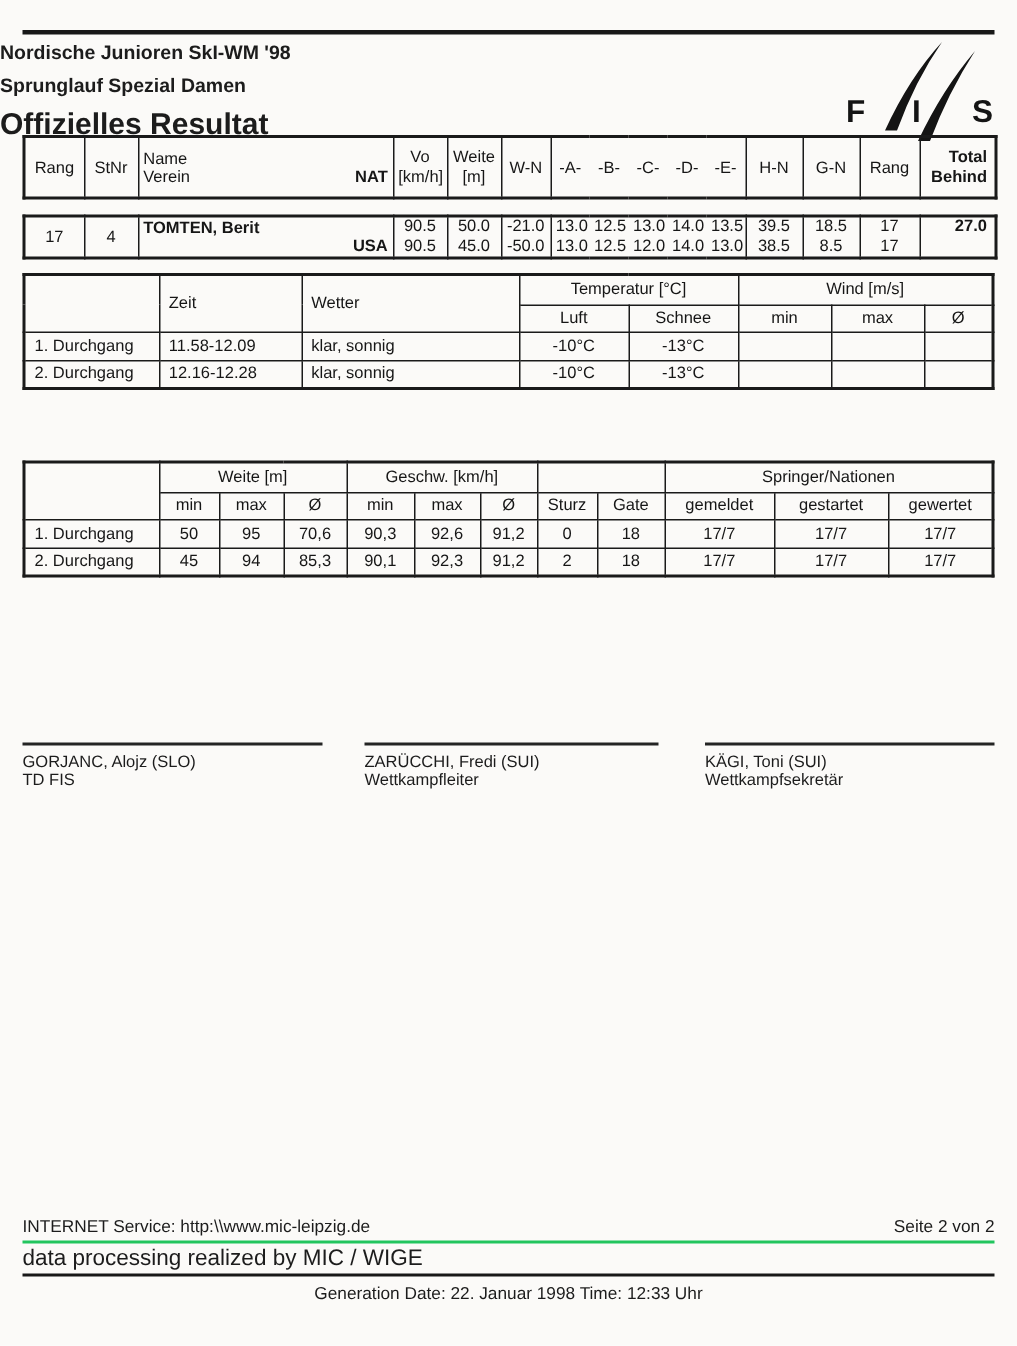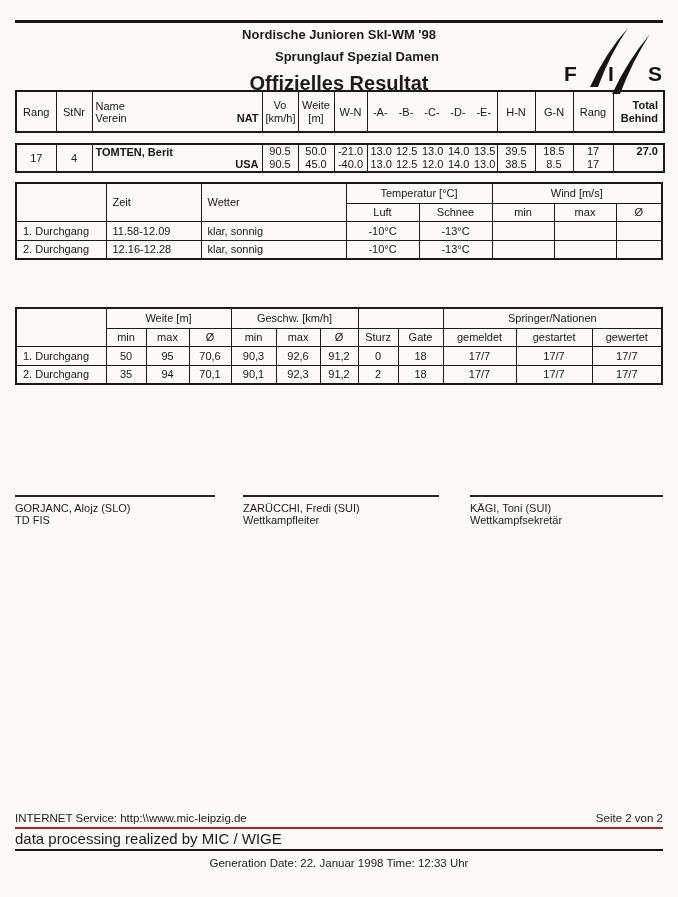--- a/index.html
+++ b/index.html
@@ -4,23 +4,23 @@
 <style>
   html,body{margin:0;padding:0;}
   .page{
     position:relative; width:678px; height:897px;
     background:#fbfaf8; color:#1c1c1c;
     font-family:"Liberation Sans", sans-serif;
     overflow:hidden;
   }
   
   .top-rule{position:absolute;left:15px;top:20px;width:648px;border-top:3px solid #181818;}
-  .titles{position:absolute;left:0;top:27px;width:678px;text-align:center;}
+  .titles{position:absolute;left:0;top:27px;width:678px;text-align:left;}
   .t1,.t2{font-size:13px;font-weight:bold;}
-  .t2{margin-top:7px;padding-left:36px;}
+  .t2{margin-top:7px;}
   .t3{font-size:20px;font-weight:bold;margin-top:8px;}
   .logo{position:absolute;top:24px;right:12px;width:106px;height:70px;}
   
   table.t{border-collapse:collapse;table-layout:fixed;font-size:11px;color:#161616;border:2px solid #1a1a1a;}
   table.t td{border:1px solid #1a1a1a;padding:0 3px;overflow:hidden;white-space:nowrap;}
   .c{text-align:center;vertical-align:middle;}
   .l{text-align:left;vertical-align:middle;padding-left:6px !important;}
   .b{font-weight:bold;}
   .nob{border-left:none !important;border-right:none !important;}
   .stack div{line-height:13px;height:13px;}
@@ -42,21 +42,21 @@
   .dtop td{border-top:2px solid #1a1a1a;}
   
   .sig{position:absolute;top:495px;border-top:2px solid #242424;font-size:11px;}
   .sig .nm{margin-top:5px;}
   .sig .rl{}
   .sig1{left:15px;width:200px;}
   .sig2{left:243px;width:196px;}
   .sig3{left:470px;width:193px;}
   
   .f1{position:absolute;left:15px;top:812px;width:648px;display:flex;justify-content:space-between;
-      font-size:11.5px;border-bottom:2px solid #b91c1c;padding-bottom:3px;}
+      font-size:11.5px;border-bottom:2px solid #22c55e;padding-bottom:3px;}
   .f2{position:absolute;left:15px;top:830px;width:648px;display:flex;justify-content:space-between;
       align-items:flex-end;border-bottom:2px solid #181818;padding-bottom:2px;}
   .f2 .svc{font-size:18px;}
   .f2 .proc{font-size:15px;}
   .f3{position:absolute;left:0;top:857px;width:678px;text-align:center;font-size:11.5px;}
 </style>
 </head>
 <body>
 
 <div class="page">
@@ -163,21 +163,21 @@
       <td class="c stack">
         <div>90.5</div>
         <div>90.5</div>
       </td>
       <td class="c stack">
         <div>50.0</div>
         <div>45.0</div>
       </td>
       <td class="c stack">
         <div>-21.0</div>
-        <div>-40.0</div>
+        <div>-50.0</div>
       </td>
       <td class="c stack nob">
         <div>13.0</div>
         <div>13.0</div>
       </td>
       <td class="c stack nob">
         <div>12.5</div>
         <div>12.5</div>
       </td>
       <td class="c stack nob">
@@ -306,23 +306,23 @@
       <td class="c">92,6</td>
       <td class="c">91,2</td>
       <td class="c">0</td>
       <td class="c">18</td>
       <td class="c">17/7</td>
       <td class="c">17/7</td>
       <td class="c">17/7</td>
     </tr>
     <tr class="dr">
       <td class="l">2. Durchgang</td>
-      <td class="c">35</td>
+      <td class="c">45</td>
       <td class="c">94</td>
-      <td class="c">70,1</td>
+      <td class="c">85,3</td>
       <td class="c">90,1</td>
       <td class="c">92,3</td>
       <td class="c">91,2</td>
       <td class="c">2</td>
       <td class="c">18</td>
       <td class="c">17/7</td>
       <td class="c">17/7</td>
       <td class="c">17/7</td>
     </tr>
   </tbody>

